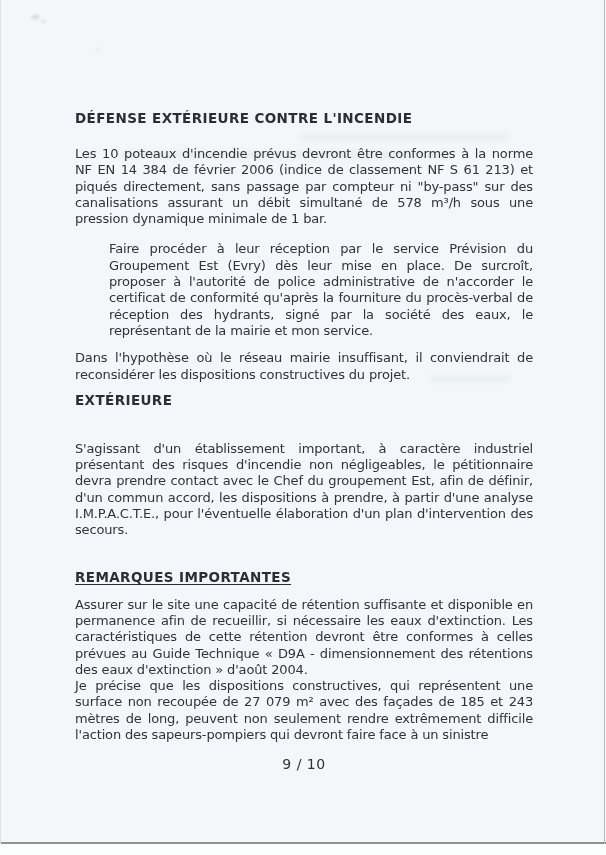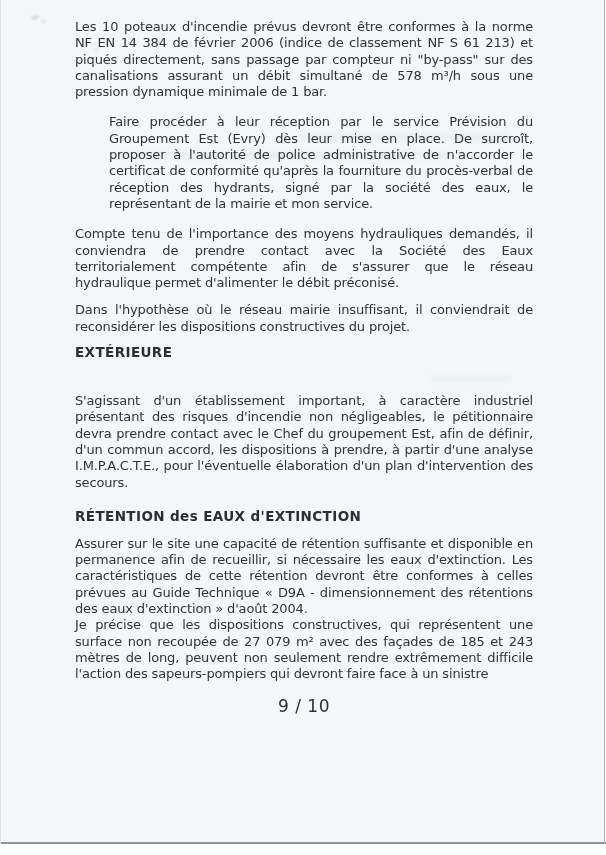--- a/index.html
+++ b/index.html
@@ -75,21 +75,21 @@
   .h-prevision     { margin-top: 9px;  }
   .p-prevision     { margin-top: 32px; }
   .h-remarques     { margin-top: 30px; }
   .h-retention     { margin-top: 17px; }
   .p-retention     { margin-top: 11px; }
   .h-difficultes   { margin-top: 13px; }
   .p-difficultes   { }
   .footer {
     margin-top: 13px;
     text-align: center;
-    font-size: 17px;
+    font-size: 14px;
     letter-spacing: 0.5px;
     color: #2e3238;
   }
   
   .smudge {
     position: absolute;
     background: #8c97a2;
     border-radius: 50%;
     filter: blur(1px);
   }
@@ -119,35 +119,35 @@
 
   <div class="smudge s1"></div>
   <div class="smudge s2"></div>
   <div class="smudge s3"></div>
   <div class="bleed b1"></div>
   <div class="bleed b2"></div>
   <div class="bleed b3"></div>
 
   <div class="content">
 
+    <h1 class="heading h-main">DÉFENSE EXTÉRIEURE CONTRE L'INCENDIE</h1>
 
     <p class="para p-poteaux">Les 10 poteaux d'incendie prévus devront être conformes à la norme NF EN 14 384 de février 2006 (indice de classement NF S 61 213) et piqués directement, sans passage par compteur ni "by-pass" sur des canalisations assurant un débit simultané de 578 m³/h sous une pression dynamique minimale de 1 bar.</p>
 
     <p class="para p-reception">Faire procéder à leur réception par le service Prévision du Groupement Est (Evry) dès leur mise en place. De surcroît, proposer à l'autorité de police administrative de n'accorder le certificat de conformité qu'après la fourniture du procès-verbal de réception des hydrants, signé par la société des eaux, le représentant de la mairie et mon service.</p>
 
-    <p class="para p-societe">Compte tenu de l'importance des moyens hydrauliques demandés, il conviendra de prendre contact avec la Société des Eaux territorialement compétente afin de s'assurer que le réseau hydraulique permet d'alimenter le débit préconisé.</p>
 
     <p class="para p-reseau">Dans l'hypothèse où le réseau mairie insuffisant, il conviendrait de reconsidérer les dispositions constructives du projet.</p>
 
     <h2 class="heading h-prevision">EXTÉRIEURE</h2>
 
     <p class="para p-prevision">S'agissant d'un établissement important, à caractère industriel présentant des risques d'incendie non négligeables, le pétitionnaire devra prendre contact avec le Chef du groupement Est, afin de définir, d'un commun accord, les dispositions à prendre, à partir d'une analyse I.M.P.A.C.T.E., pour l'éventuelle élaboration d'un plan d'intervention des secours.</p>
 
+    <h2 class="heading underlined h-remarques">REMARQUES IMPORTANTES</h2>
 
-    <h2 class="heading h-retention">RÉTENTION des EAUX d'EXTINCTION</h2>
 
     <p class="para p-retention">Assurer sur le site une capacité de rétention suffisante et disponible en permanence afin de recueillir, si nécessaire les eaux d'extinction. Les caractéristiques de cette rétention devront être conformes à celles prévues au Guide Technique « D9A - dimensionnement des rétentions des eaux d'extinction » d'août 2004.</p>
 
 
     <p class="para p-difficultes">Je précise que les dispositions constructives, qui représentent une surface non recoupée de 27 079 m² avec des façades de 185 et 243 mètres de long, peuvent non seulement rendre extrêmement difficile l'action des sapeurs-pompiers qui devront faire face à un sinistre</p>
 
     <div class="footer">9 / 10</div>
 
   </div>
 </div>

